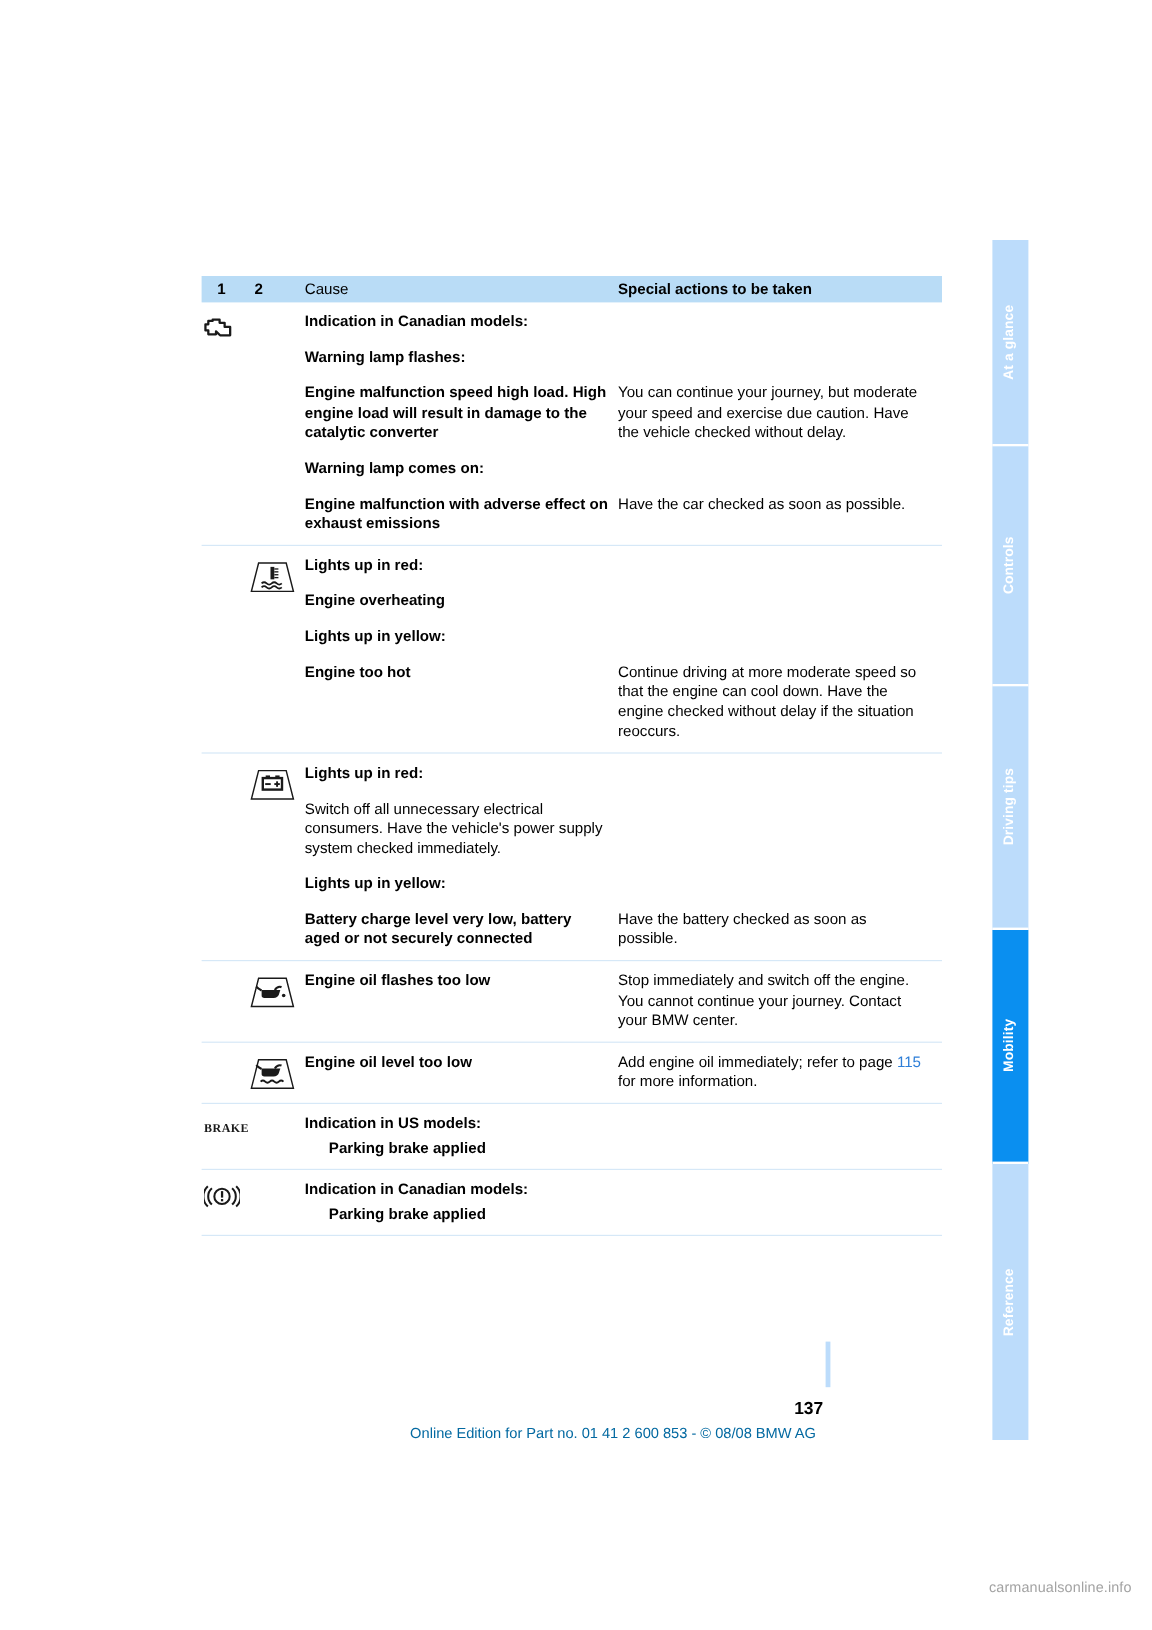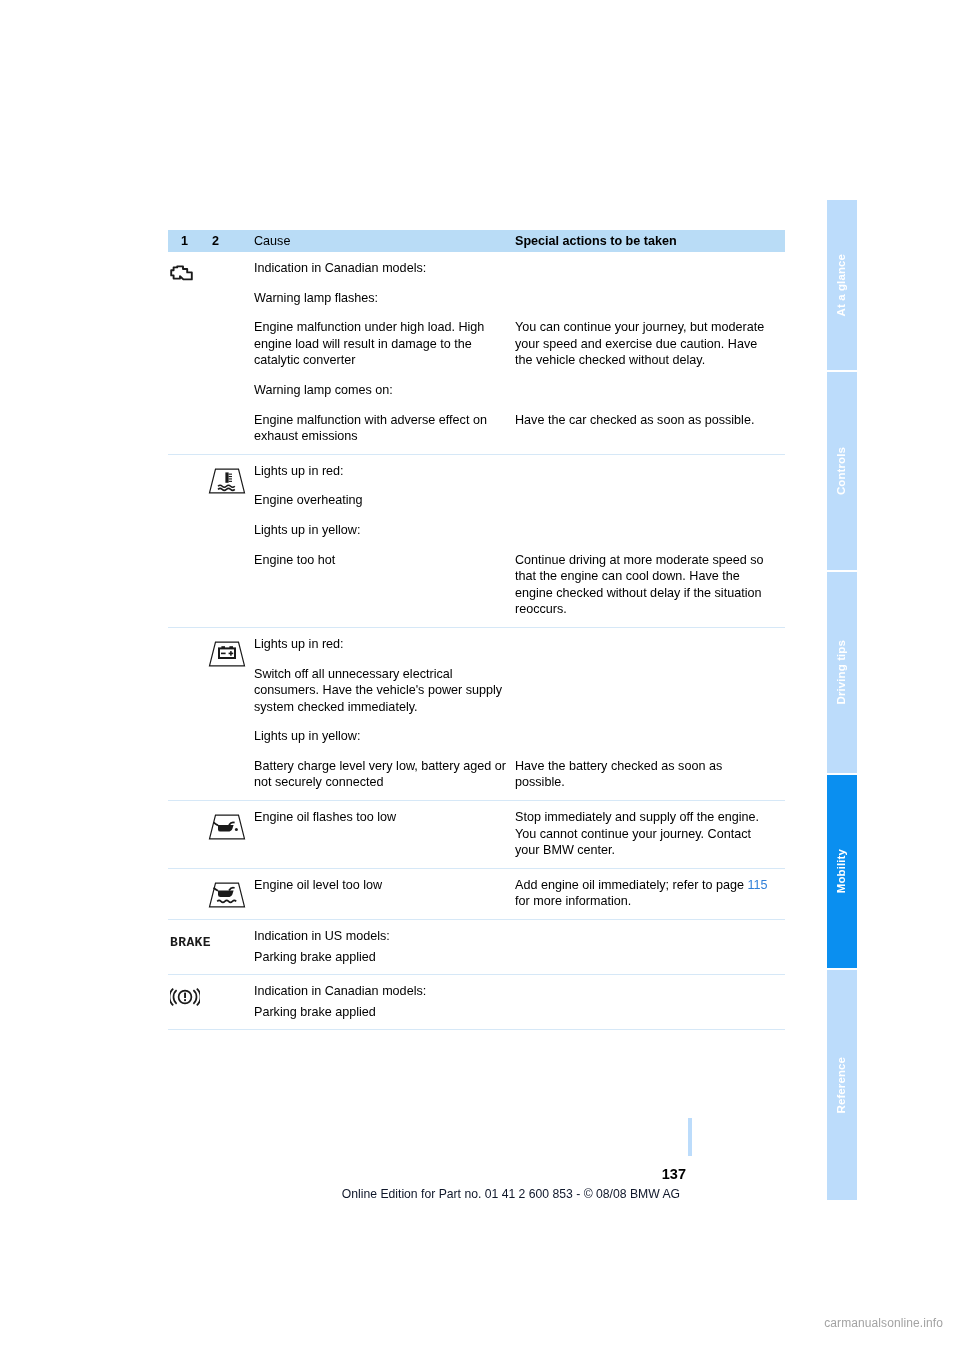--- a/index.html
+++ b/index.html
@@ -90,60 +90,60 @@
   .cell-body {
     width: 531px;
     flex: 0 0 531px;
     box-sizing: border-box;
   }
 
   .sub-row {
     display: flex;
   }
   .sub-row + .sub-row { margin-top: 13px; }
-  .sub-row.tight + .sub-row.tight { margin-top: 4px; }
+  .sub-row.tight + .sub-row.tight { margin-top: 4px; margin-left: 20px; }
 
   .cause, .action {
     font-size: 12.6px;
     line-height: 16.6px;
     color: #000000;
   }
-  .cause { width: 261px; flex: 0 0 261px; padding-right: 8px; box-sizing: border-box; }
+  .cause { width: 261px; flex: 0 0 261px; padding-right: 8px; box-sizing: border-box; font-weight: bold; }
   .action { width: 257px; flex: 0 0 257px; box-sizing: border-box; }
   .link { color: #2f7fd8; margin-top: 32px; }
 
   
   .icn { display: block; }
   .brake-text {
-    font-size: 13px;
+    font-size: 10px;
     font-weight: bold;
     letter-spacing: 0.4px;
     color: #1a1a1a;
-    font-family: Liberation Mono, monospace;
+    font-family: Liberation Serif, serif;
     padding-top: 4px;
   }
 
   
   #footer {
     position: absolute;
     left: 0;
     top: 1165px;
     width: 790px;
     text-align: right;
   }
   #page-number {
     font-size: 14.5px;
     font-weight: bold;
     color: #000000;
     padding-right: 104px;
     line-height: 18px;
   }
   #footer-line {
     font-size: 12.2px;
-    color: #0f172a;
+    color: #0369a1;
     padding-right: 110px;
     padding-top: 4px;
   }
   #footer-bar {
     position: absolute;
     left: 688px;
     top: 1118px;
     width: 4px;
     height: 38px;
     background: #bcdcfb;
@@ -200,21 +200,21 @@
     <div class="cell-body">
       <div class="sub-row">
         <div class="cause">Indication in Canadian models:</div>
         <div class="action"></div>
       </div>
       <div class="sub-row">
         <div class="cause">Warning lamp flashes:</div>
         <div class="action"></div>
       </div>
       <div class="sub-row">
-        <div class="cause">Engine malfunction under high load. High engine load will result in damage to the catalytic converter</div>
+        <div class="cause">Engine malfunction speed high load. High engine load will result in damage to the catalytic converter</div>
         <div class="action">You can continue your journey, but moderate your speed and exercise due caution. Have the vehicle checked without delay.</div>
       </div>
       <div class="sub-row">
         <div class="cause">Warning lamp comes on:</div>
         <div class="action"></div>
       </div>
       <div class="sub-row">
         <div class="cause">Engine malfunction with adverse effect on exhaust emissions</div>
         <div class="action">Have the car checked as soon as possible.</div>
       </div>
@@ -290,21 +290,21 @@
         <path d="M9.5 3.2 L32.5 3.2 L38.5 26.8 L3.5 26.8 Z" fill="none" stroke="#1a1a1a" stroke-width="1.2"></path>
         <path d="M12.0 13.0 L12.0 17.4 q0 2.2 2.4 2.2 L22.0 19.6 q3.4 0 4.4 -2.8 L27.6 13.0 Z" fill="#1a1a1a"></path>
         <path d="M23.0 13.0 q2.4 -3.6 5.6 -2.4" fill="none" stroke="#1a1a1a" stroke-width="1.8"></path>
         <path d="M12.0 13.4 q-3.0 -1.4 -4.4 -3.2" fill="none" stroke="#1a1a1a" stroke-width="1.8"></path>
         <circle cx="30.4" cy="17.6" r="1.5" fill="#1a1a1a"></circle>
       </svg>
     </div>
     <div class="cell-body">
       <div class="sub-row">
         <div class="cause">Engine oil flashes too low</div>
-        <div class="action">Stop immediately and supply off the engine. You cannot continue your journey. Contact your BMW center.</div>
+        <div class="action">Stop immediately and switch off the engine. You cannot continue your journey. Contact your BMW center.</div>
       </div>
     </div>
   </div>
 
   <div class="t-row">
     <div class="cell-icon indent">
       <svg class="icn" width="42" height="30" viewBox="0 0 42 30">
         <path d="M9.5 3.2 L32.5 3.2 L38.5 26.8 L3.5 26.8 Z" fill="none" stroke="#1a1a1a" stroke-width="1.2"></path>
         <path d="M12.0 10.4 L12.0 14.8 q0 2.2 2.4 2.2 L22.0 17.0 q3.4 0 4.4 -2.8 L27.6 10.4 Z" fill="#1a1a1a"></path>
         <path d="M23.0 10.4 q2.4 -3.6 5.6 -2.4" fill="none" stroke="#1a1a1a" stroke-width="1.8"></path>

